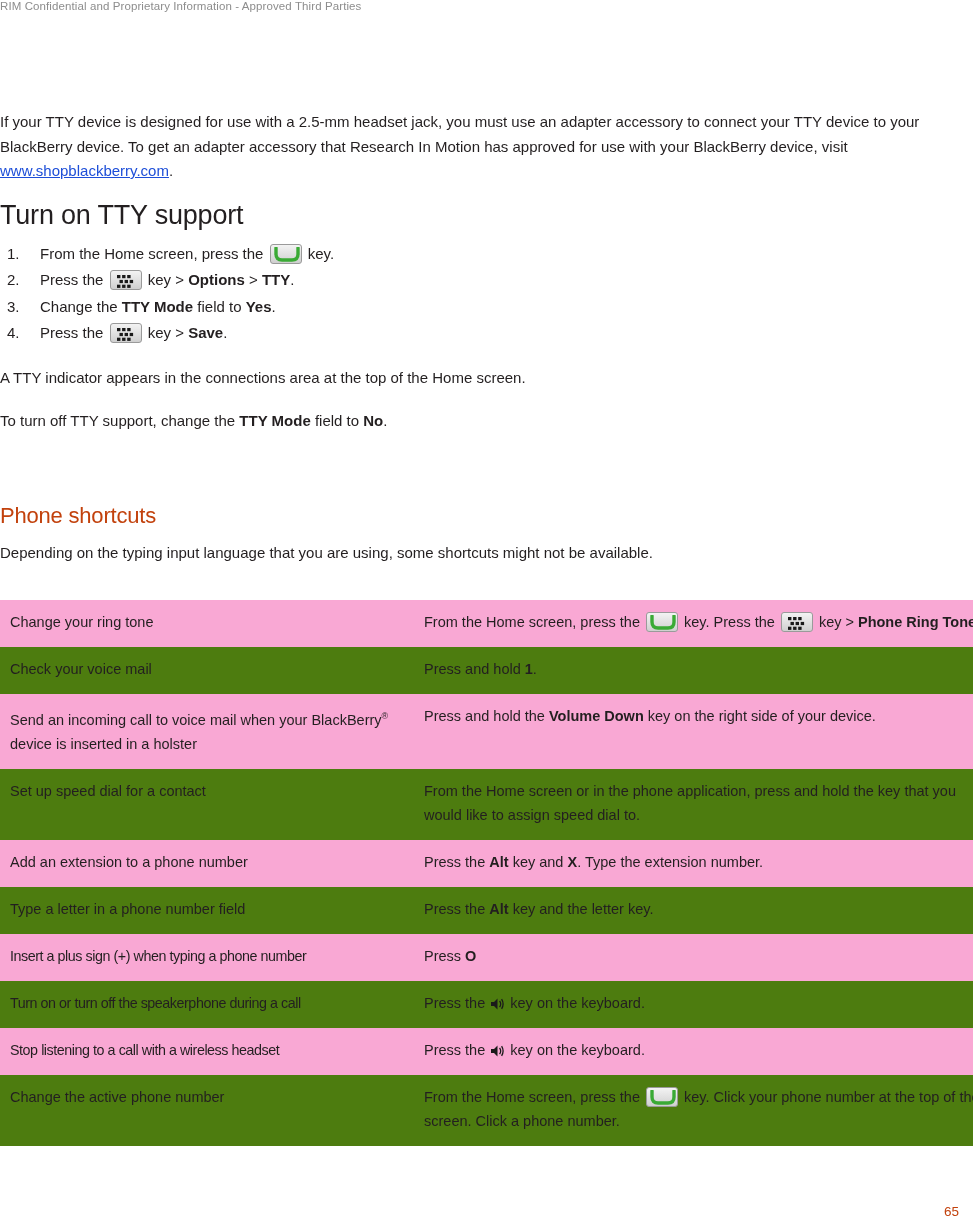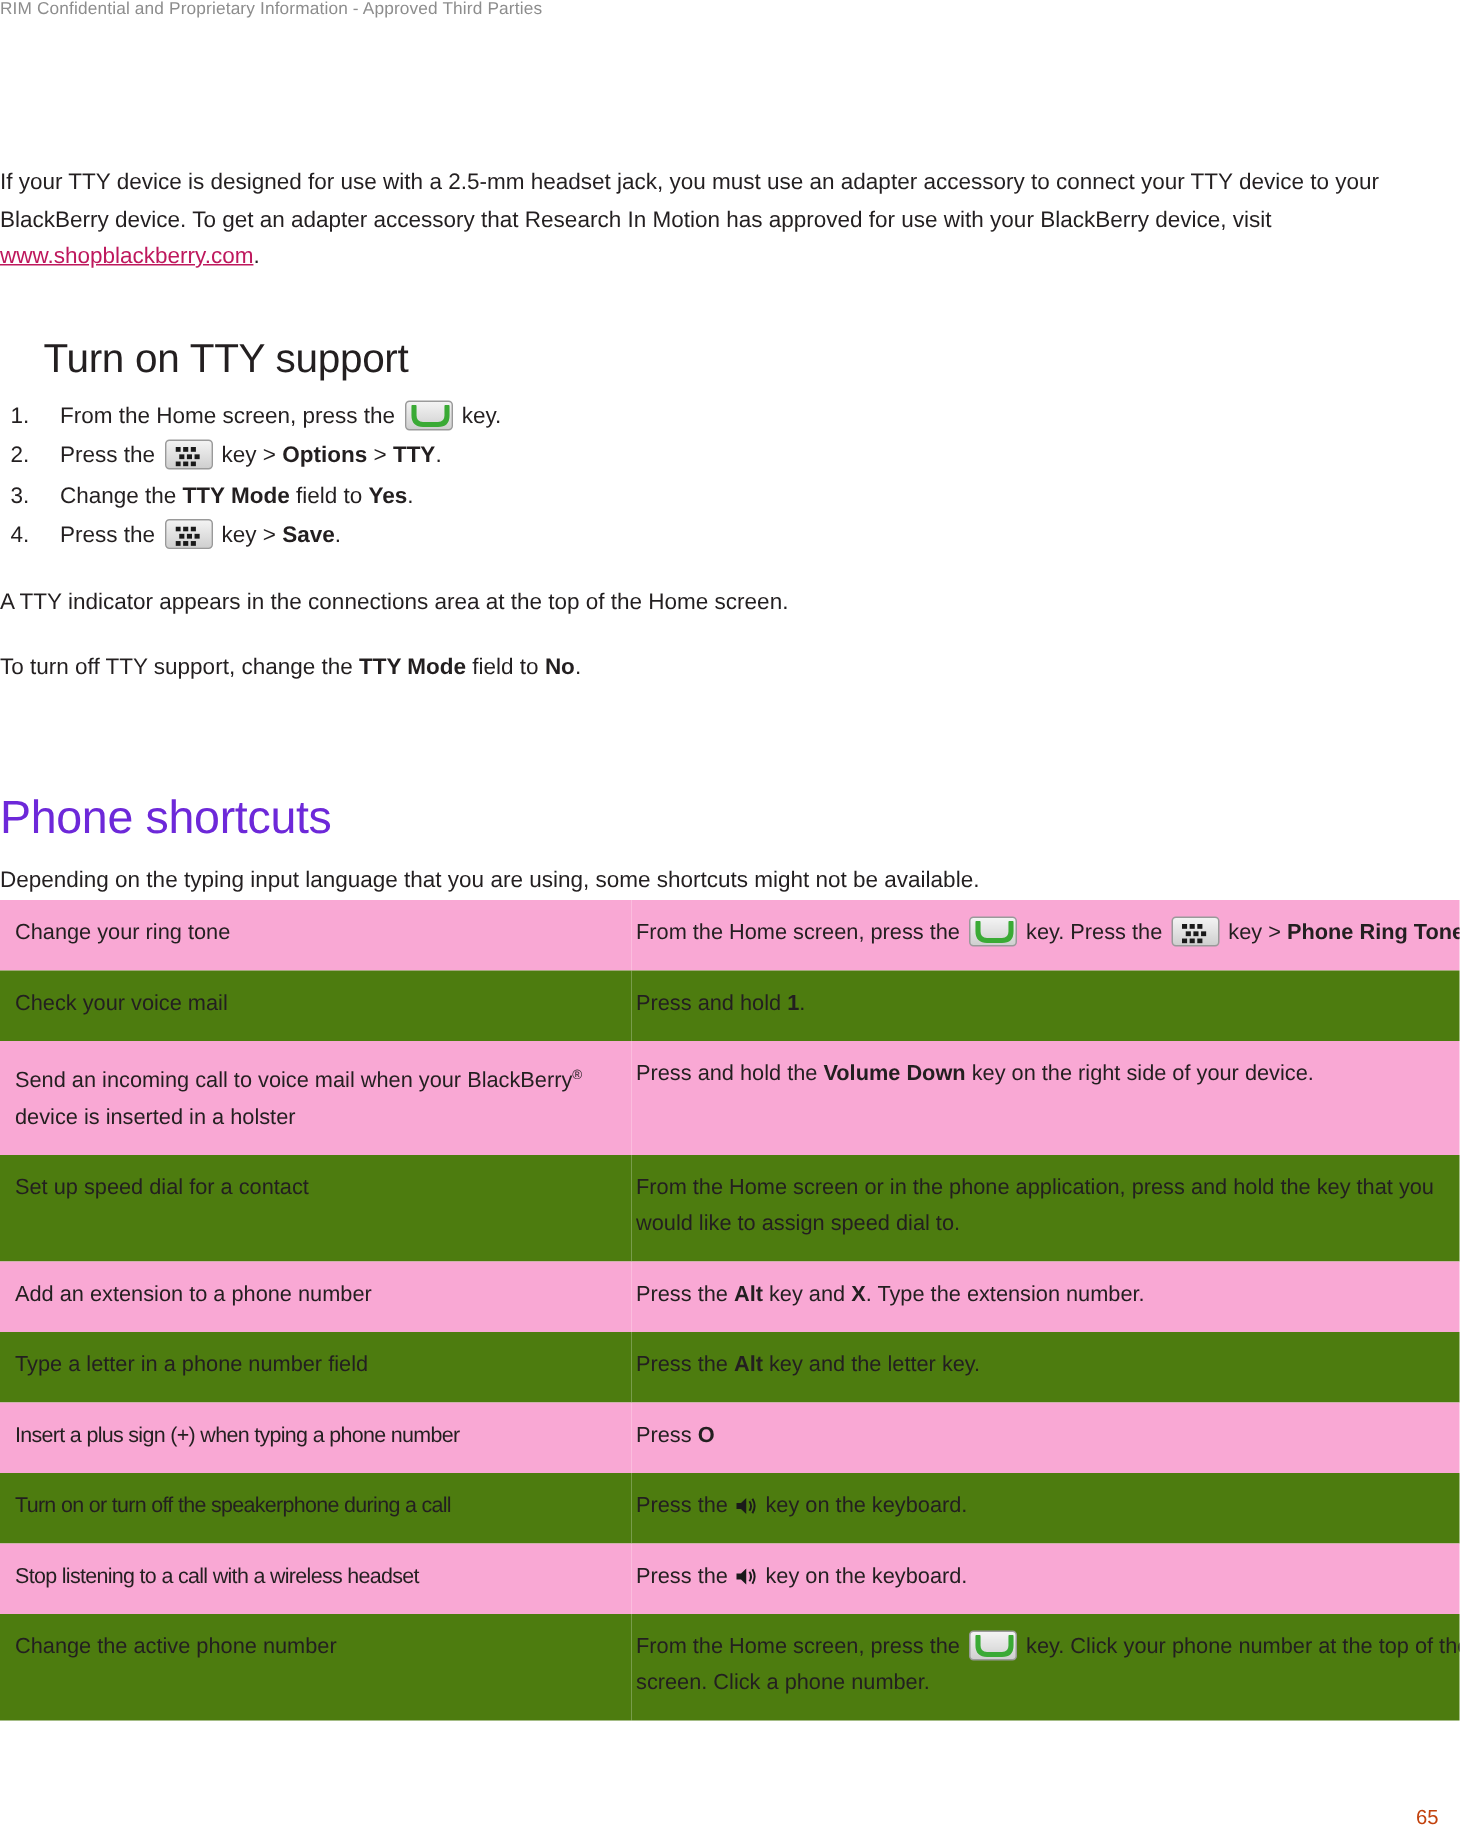--- a/index.html
+++ b/index.html
@@ -43,34 +43,34 @@
   }
 
   p.body {
     margin: 0 0 0 0;
     font-size: 15px;
     line-height: 24.5px;
     color: #231f20;
   }
 
   .link {
-    color: #be185d;
+    color: #1d4ed8;
   }
 
   h1.section-title {
     font-size: 27px;
     font-weight: normal;
     letter-spacing: -0.2px;
     margin: 0;
     color: #231f20;
   }
 
   h1.section-title.blue {
-    color: #6d28d9;
-    font-size: 31px;
+    color: #c2410c;
+    font-size: 22px;
   }
 
   
   ol.steps {
     margin: 0;
     padding: 0;
     list-style: none;
     counter-reset: step;
   }
   ol.steps li {
@@ -166,21 +166,21 @@
 <body>
 
 <div class="page">
 
   <div class="running-header">RIM Confidential and Proprietary Information - Approved Third Parties</div>
 
   <div class="content">
 
     <p class="body"><span>If your TTY device is designed for use with a 2.5-mm headset jack, you must use an adapter accessory to connect your TTY device to your BlackBerry device. To get an adapter accessory that Research In Motion has approved for use with your BlackBerry device, visit </span><a class="link" href="#">www.shopblackberry.com</a><span>.</span></p>
 
-    <h1 class="section-title" style="margin-top:40px;padding-left:29px;">Turn on TTY support</h1>
+    <h1 class="section-title" style="margin-top:16px;">Turn on TTY support</h1>
 
     <ol class="steps" style="margin-top:10px;">
 
       <li><span>From the Home screen, press the </span><span class="key call"><svg width="26" height="16" viewBox="0 0 26 16">
               <path d="M2 1 L2 7 Q2 13 8 13 L18 13 Q24 13 24 7 L24 1" fill="none" stroke="#3aaa35" stroke-width="3.4" stroke-linecap="round"></path>
             </svg></span><span> key.</span></li>
 
       <li><span>Press the </span><span class="key menu"><svg width="21" height="13" viewBox="0 0 21 13">
               <g fill="#1a1a1a">
                 <rect x="0" y="0" width="3.4" height="3.2"></rect>

